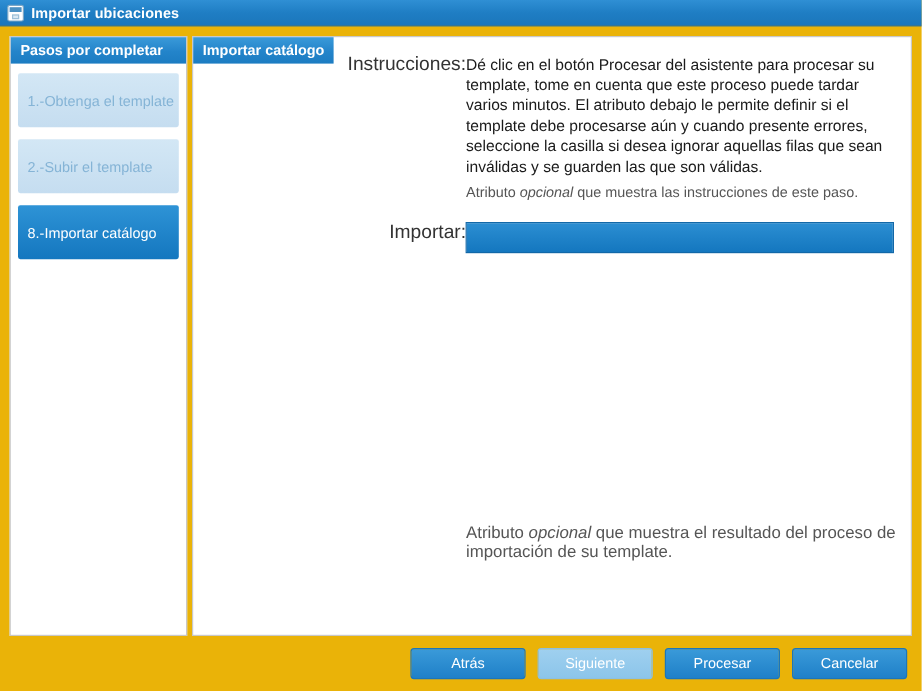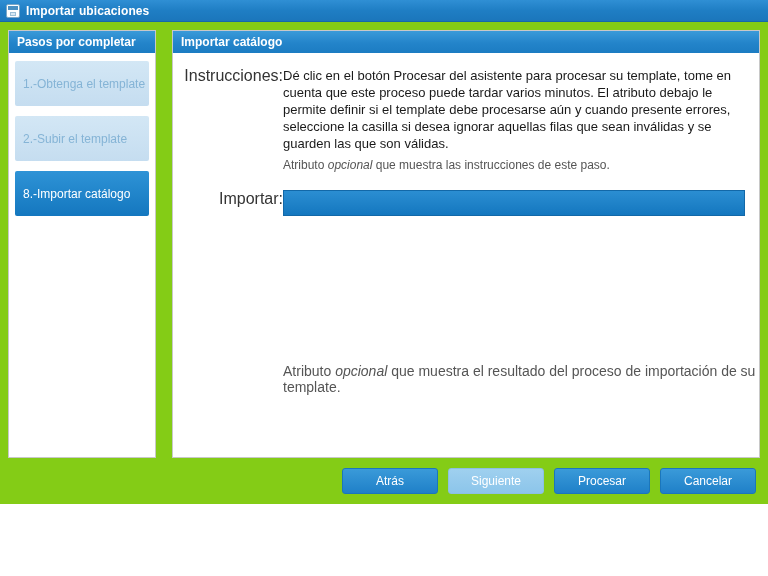--- a/index.html
+++ b/index.html
@@ -13,22 +13,22 @@
     font-family: "Liberation Sans", sans-serif;
     font-size: 12px;
     color: #222222;
     overflow: hidden;
   }
 
   .window {
     position: absolute;
     left: 0; top: 0;
     width: 768px;
-    height: 504px;
-    background: #84cc16;
+    height: 576px;
+    background: #eab308;
     display: flex;
     flex-direction: column;
     box-sizing: border-box;
   }
 
   
   .titlebar {
     height: 22px;
     background: linear-gradient(to bottom, #2f8fd4 0%, #1f7ec4 50%, #1b76bb 100%);
     border-bottom: 1px solid #1569ab;
@@ -70,21 +70,21 @@
     font-weight: bold;
     letter-spacing: 0.1px;
     white-space: nowrap;
   }
 
   
   .content {
     flex: 1;
     display: flex;
     padding: 8px 8px 0 8px;
-    gap: 16px;
+    gap: 4px;
     box-sizing: border-box;
     min-height: 0;
   }
 
   
   .steps-panel {
     width: 148px;
     flex: none;
     background: #ffffff;
     border: 1px solid #c8c8c8;
@@ -129,21 +129,20 @@
     background: linear-gradient(to bottom, #2e93d6 0%, #1477bf 100%);
     color: #ffffff;
   }
 
   
   .main-panel {
     flex: 1;
     background: #ffffff;
     border: 1px solid #c8c8c8;
     display: flex;
-    flex-direction: column;
     box-sizing: border-box;
     min-width: 0;
   }
   .form-area {
     padding: 14px 14px 10px 10px;
     flex: 1;
     display: flex;
     flex-direction: column;
     box-sizing: border-box;
     min-height: 0;

